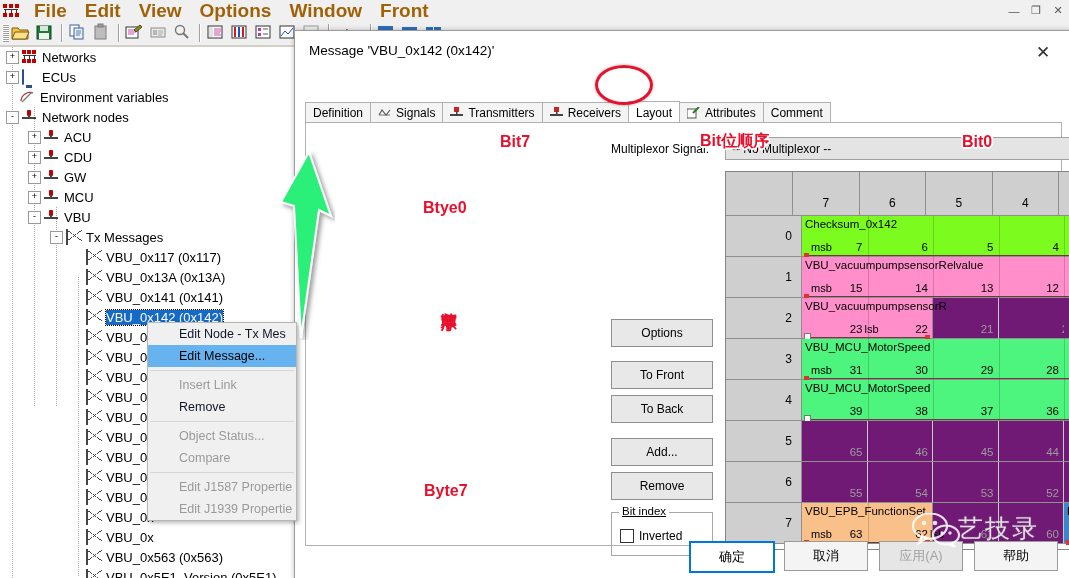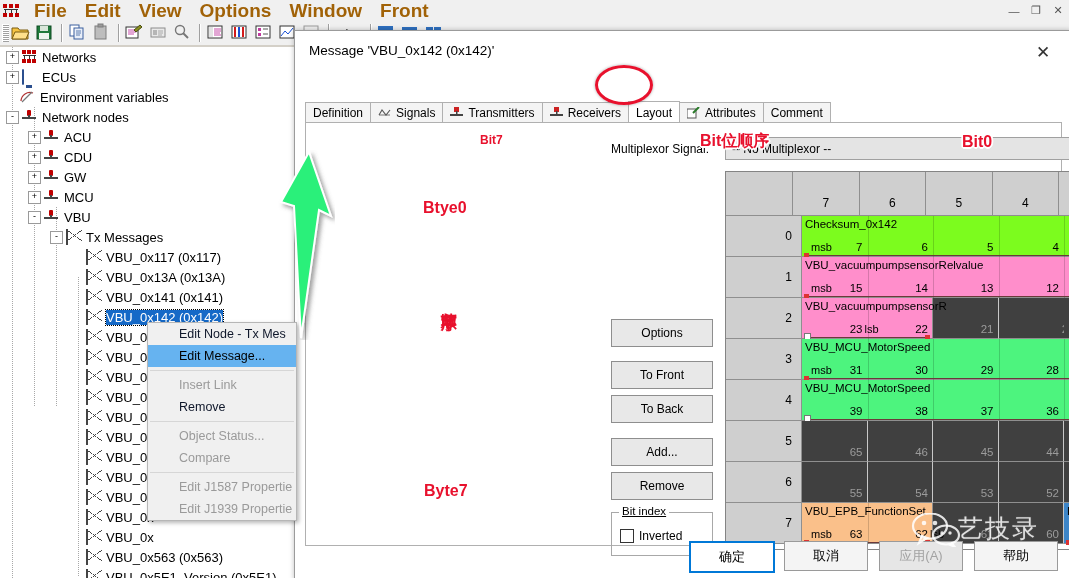--- a/index.html
+++ b/index.html
@@ -111,21 +111,21 @@
           display:flex;align-items:flex-end;justify-content:center;padding-bottom:5px;font-size:12px;}
   .gbytecol{width:66px;flex:none;}
   .gbitcol{width:65.5px;flex:none;}
   .grow{display:flex;height:41px;position:relative;}
   .gbyteidx{width:66px;flex:none;background:#cfcfcf;border-right:1px solid #8f8f8f;
             border-bottom:1px solid #8f8f8f;display:flex;align-items:center;justify-content:flex-end;
             padding-right:9px;font-size:12px;}
   .gcells{position:relative;width:524px;height:41px;}
   .gcell{position:absolute;top:0;height:41px;border-right:1px solid #c8c8c8;border-bottom:1px solid #8f8f8f;
          box-sizing:border-box;}
-  .gempty{background:#404040;}
+  .gempty{background:#701a75;}
   .gnum{position:absolute;right:4px;bottom:3px;font-size:11.5px;color:#9b9b9b;}
   .sigblock{position:absolute;top:0;height:41px;box-sizing:border-box;}
   .signame{position:absolute;left:3px;top:2px;font-size:11.5px;color:#000;white-space:nowrap;}
   .bitnum{position:absolute;bottom:3px;font-size:11.5px;color:#000;}
   .msblbl{position:absolute;bottom:3px;font-size:11px;color:#000;}
   .sigline{position:absolute;left:2px;right:2px;bottom:0px;height:1px;background:#6b3a3a;}
   .sigcap{position:absolute;bottom:-2px;width:5px;height:5px;background:#d33;}
   .sigcapo{position:absolute;bottom:-2px;width:5px;height:5px;border:1px solid #777;background:#fff;}
 
   
@@ -801,21 +801,21 @@
         </div>
 
     </div>
 
     <div class="dbtn def" style="left:394px;top:510px">确定</div>
     <div class="dbtn" style="left:489px;top:510px">取消</div>
     <div class="dbtn dis" style="left:584px;top:510px">应用(A)</div>
     <div class="dbtn" style="left:679px;top:510px">帮助</div>
   </div>
 
-  <div class="anno" style="left:480px;top:133px;font-size:12px">Bit7</div>
+  <div class="anno" style="left:500px;top:133px;font-size:16px">Bit7</div>
   <div class="anno" style="left:700px;top:131px;font-size:16px">Bit位顺序</div>
   <div class="anno" style="left:962px;top:133px;font-size:16px">Bit0</div>
   <div class="anno" style="left:423px;top:199px;font-size:16px">Btye0</div>
   <div class="anno" style="left:424px;top:482px;font-size:16px">Byte7</div>
   <div class="anno anno-v" style="left:440px;top:300px;font-size:16px">字节顺序</div>
   <div class="ovalmark" style="left:595px;top:65px;width:52px;height:34px"></div>
 
   <div class="wmlogo" style="left:910px;top:513px">
     <svg width="52" height="34" viewBox="0 0 52 34">
       <ellipse cx="20" cy="13" rx="17" ry="12.5" fill="none" stroke="#ffffff" stroke-width="2.2" opacity="0.85"></ellipse>

